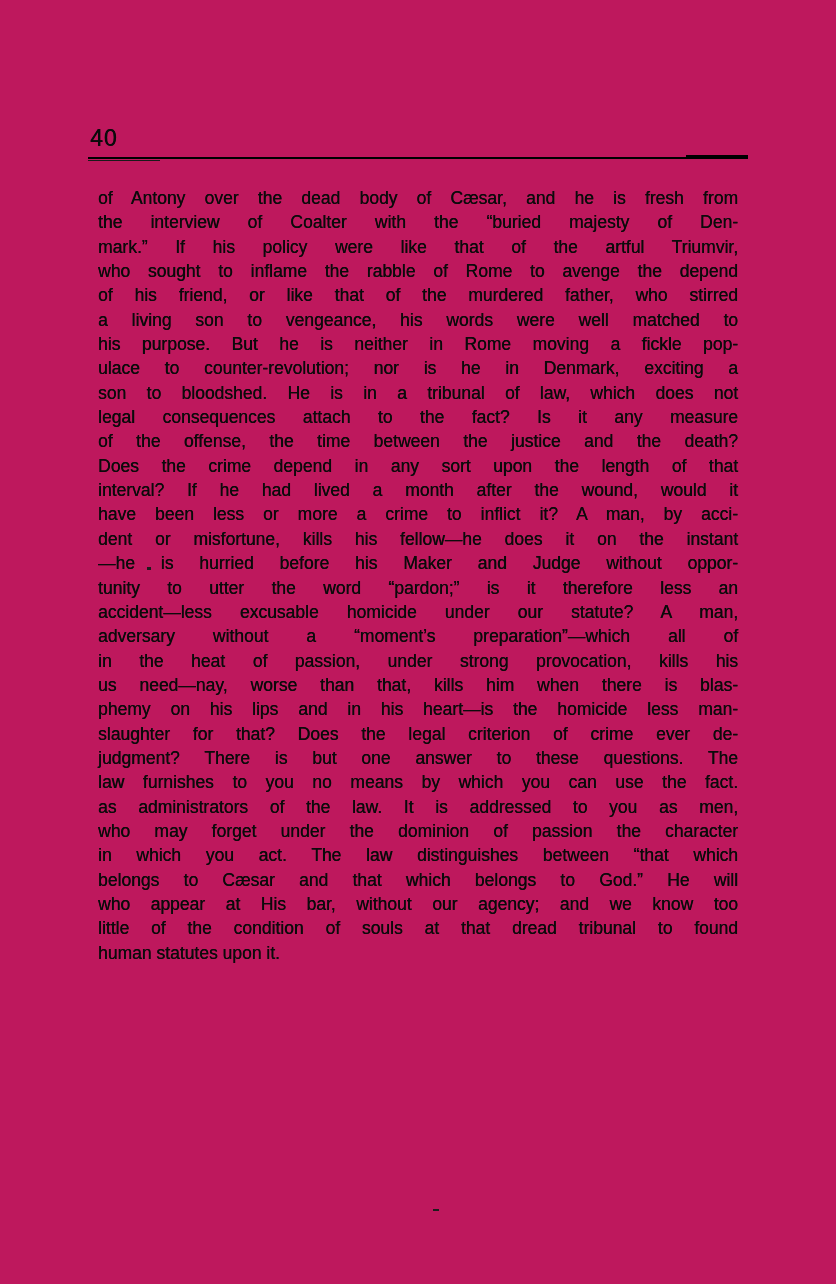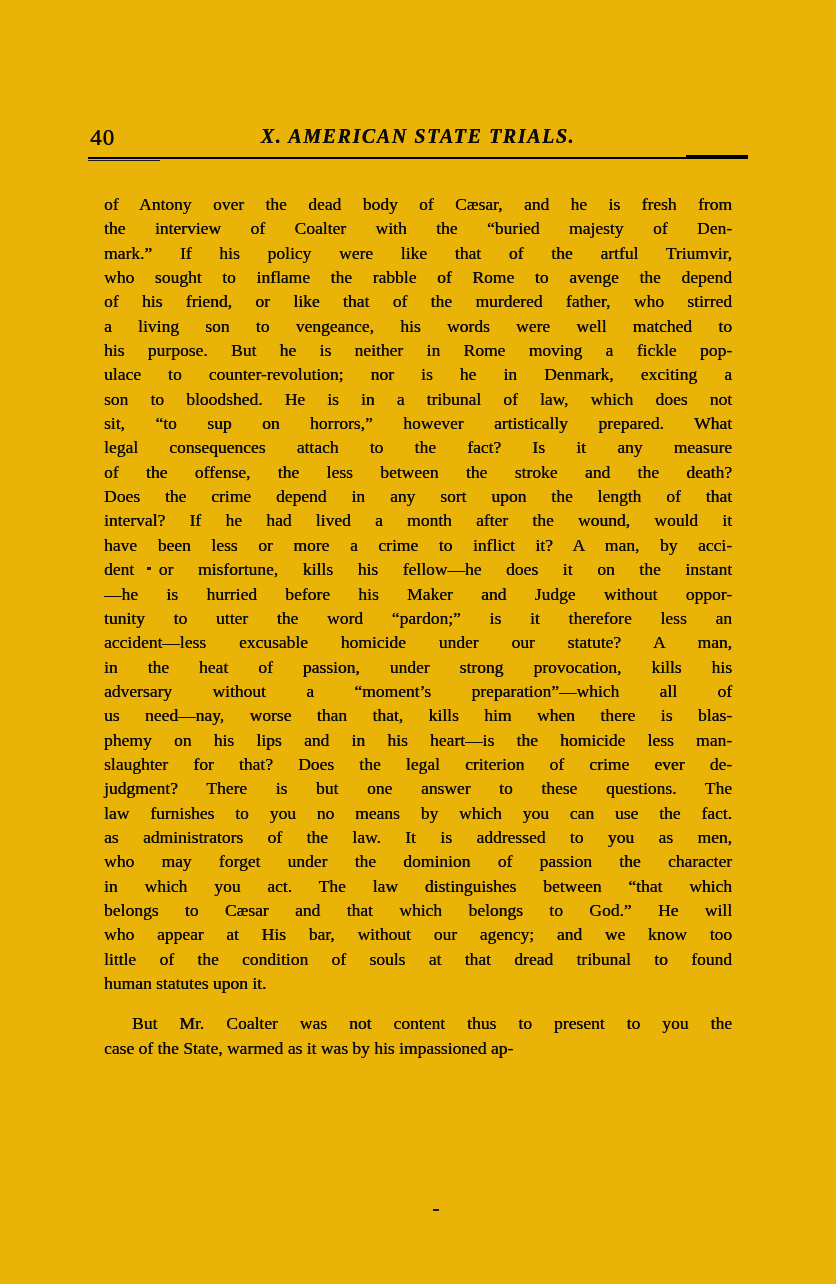--- a/index.html
+++ b/index.html
@@ -4,23 +4,23 @@
 <style>
   html, body {
     margin: 0;
     padding: 0;
     background: #fdfdfc;
   }
   .page {
     position: relative;
     width: 836px;
     height: 1284px;
-    background: #eab308;
+    background: #be185d;
     color: #0b0b0b;
-    font-family: Liberation Serif, serif;
+    font-family: Liberation Sans, sans-serif;
     overflow: hidden;
   }
   .header {
     position: absolute;
     left: 88px;
     top: 122px;
     width: 660px;
     height: 34px;
   }
   .page-num {
@@ -68,21 +68,21 @@
   .body-text {
     position: absolute;
     left: 88px;
     top: 176px;
     width: 660px;
     font-size: 17.5px;
     line-height: 24.35px;
     text-shadow: 0.3px 0 0 currentColor;
   }
   .para {
-    margin: 16px;
+    margin: 10px;
   }
   .line {
     text-align: justify;
     text-align-last: justify;
     white-space: normal;
   }
   .line.last {
     text-align-last: left;
   }
   .para.indent .line:first-child {
@@ -95,66 +95,60 @@
   .artifact.a1 { left: 147px; top: 567px; width: 4px; height: 3px; }
   .artifact.a2 { left: 433px; top: 1209px; width: 6px; height: 2px; }
 </style>
 </head>
 <body>
 
 <div class="page">
 
   <div class="header">
     <span class="page-num">40</span>
-    <span class="running-head">X. AMERICAN STATE TRIALS.</span>
   </div>
 
   <div class="rule">
     <span class="rule-left"></span>
     <span class="rule-thick"></span>
   </div>
 
   <div class="body-text" id="body-text">
       <div class="para">
         <div class="line">of Antony over the dead body of Cæsar, and he is fresh from</div>
         <div class="line">the interview of Coalter with the “buried majesty of Den-</div>
         <div class="line">mark.” If his policy were like that of the artful Triumvir,</div>
         <div class="line">who sought to inflame the rabble of Rome to avenge the depend</div>
         <div class="line">of his friend, or like that of the murdered father, who stirred</div>
         <div class="line">a living son to vengeance, his words were well matched to</div>
         <div class="line">his purpose. But he is neither in Rome moving a fickle pop-</div>
         <div class="line">ulace to counter-revolution; nor is he in Denmark, exciting a</div>
         <div class="line">son to bloodshed. He is in a tribunal of law, which does not</div>
-        <div class="line">sit, “to sup on horrors,” however artistically prepared. What</div>
         <div class="line">legal consequences attach to the fact? Is it any measure</div>
-        <div class="line">of the offense, the less between the stroke and the death?</div>
+        <div class="line">of the offense, the time between the justice and the death?</div>
         <div class="line">Does the crime depend in any sort upon the length of that</div>
         <div class="line">interval? If he had lived a month after the wound, would it</div>
         <div class="line">have been less or more a crime to inflict it? A man, by acci-</div>
         <div class="line">dent or misfortune, kills his fellow—he does it on the instant</div>
         <div class="line">—he is hurried before his Maker and Judge without oppor-</div>
         <div class="line">tunity to utter the word “pardon;” is it therefore less an</div>
         <div class="line">accident—less excusable homicide under our statute? A man,</div>
+        <div class="line">adversary without a “moment’s preparation”—which all of</div>
         <div class="line">in the heat of passion, under strong provocation, kills his</div>
-        <div class="line">adversary without a “moment’s preparation”—which all of</div>
         <div class="line">us need—nay, worse than that, kills him when there is blas-</div>
         <div class="line">phemy on his lips and in his heart—is the homicide less man-</div>
         <div class="line">slaughter for that? Does the legal criterion of crime ever de-</div>
         <div class="line">judgment? There is but one answer to these questions. The</div>
         <div class="line">law furnishes to you no means by which you can use the fact.</div>
         <div class="line">as administrators of the law. It is addressed to you as men,</div>
         <div class="line">who may forget under the dominion of passion the character</div>
         <div class="line">in which you act. The law distinguishes between “that which</div>
         <div class="line">belongs to Cæsar and that which belongs to God.” He will</div>
         <div class="line">who appear at His bar, without our agency; and we know too</div>
         <div class="line">little of the condition of souls at that dread tribunal to found</div>
         <div class="line last">human statutes upon it.</div>
       </div>
-      <div class="para indent">
-        <div class="line">But Mr. Coalter was not content thus to present to you the</div>
-        <div class="line last">case of the State, warmed as it was by his impassioned ap-</div>
-      </div>
     </div>
 
   <div class="artifact a1"></div>
   <div class="artifact a2"></div>
 
 </div>
 
 </body></html>

